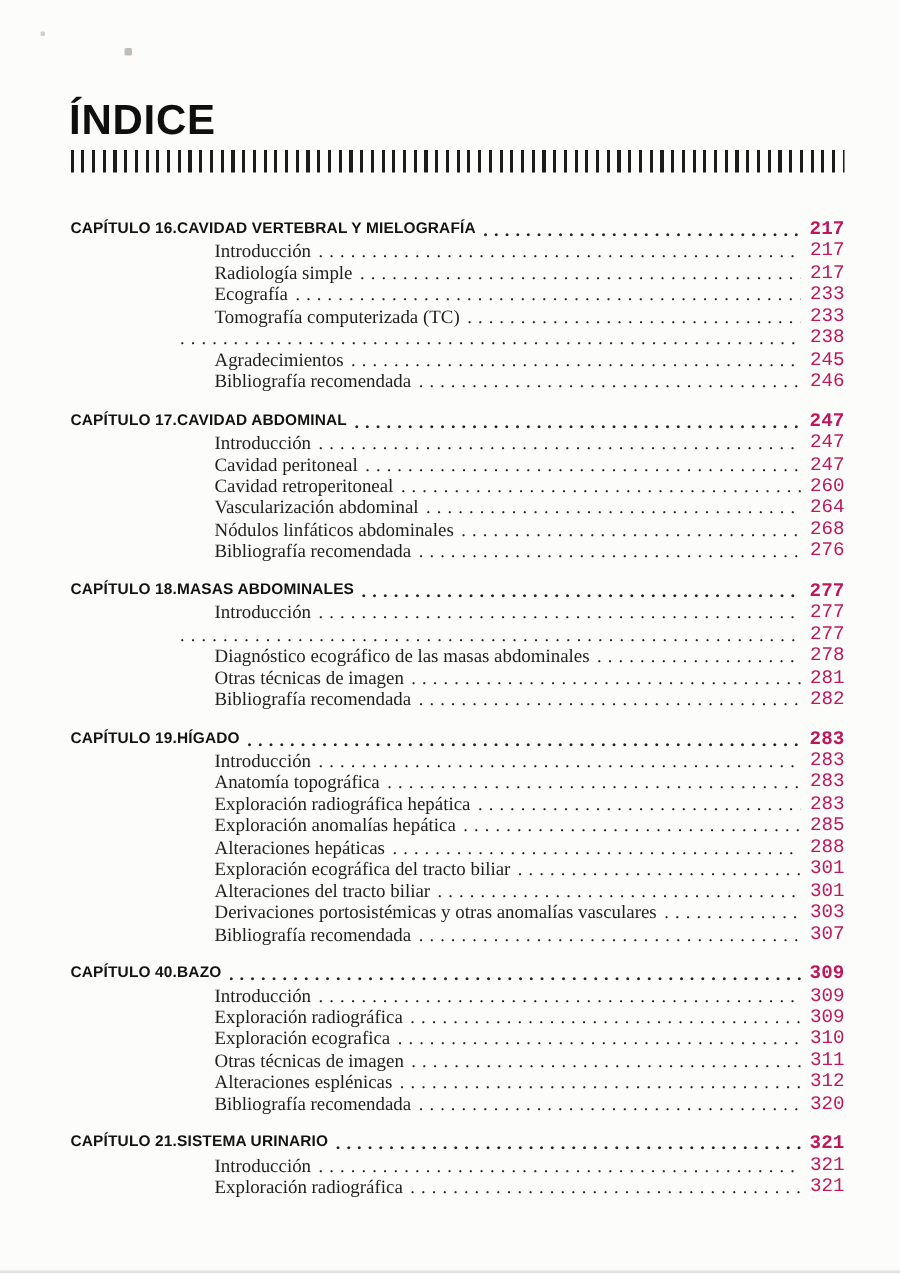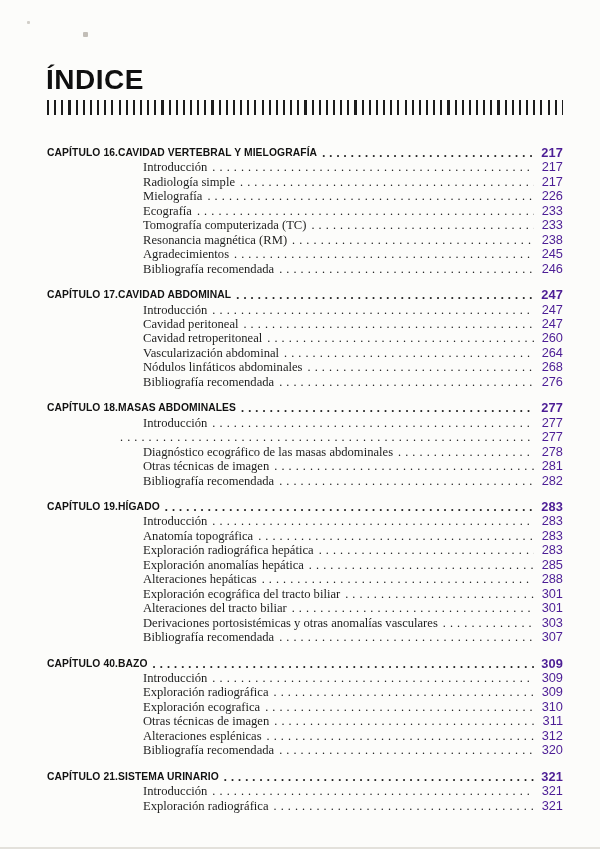--- a/index.html
+++ b/index.html
@@ -67,23 +67,23 @@
     color: #222222;
   }
   .leader::after {
     content: "..........................................................................................................";
     letter-spacing: 4.1px;
   }
   .pagenum {
     flex: 0 0 auto;
     min-width: 26px;
     text-align: right;
-    font-family: Liberation Sans, sans-serif;
+    font-family: Liberation Mono, monospace;
     font-size: 12.8px;
-    color: #4c1d95;
+    color: #be185d;
   }
   .speck-a {
     position: absolute; left: 83px; top: 32px;
     width: 5px; height: 5px;
     background: #c2beb7; border-radius: 1px;
   }
   .speck-b {
     position: absolute; left: 27px; top: 21px;
     width: 3px; height: 3px;
     background: #d2cfc9; border-radius: 1px;
@@ -117,36 +117,30 @@
           <span class="entry-label">Introducción</span>
           <span class="leader"></span>
           <span class="pagenum">217</span>
         </div>
         <div class="row entry-row">
           <span class="entry-label">Radiología simple</span>
           <span class="leader"></span>
           <span class="pagenum">217</span>
         </div>
         <div class="row entry-row">
-          <span class="entry-label">Mielografía</span>
-          <span class="leader"></span>
-          <span class="pagenum">226</span>
-        </div>
-        <div class="row entry-row">
           <span class="entry-label">Ecografía</span>
           <span class="leader"></span>
           <span class="pagenum">233</span>
         </div>
         <div class="row entry-row">
           <span class="entry-label">Tomografía computerizada (TC)</span>
           <span class="leader"></span>
           <span class="pagenum">233</span>
         </div>
         <div class="row entry-row">
-          <span class="entry-label">Resonancia magnética (RM)</span>
           <span class="leader"></span>
           <span class="pagenum">238</span>
         </div>
         <div class="row entry-row">
           <span class="entry-label">Agradecimientos</span>
           <span class="leader"></span>
           <span class="pagenum">245</span>
         </div>
         <div class="row entry-row">
           <span class="entry-label">Bibliografía recomendada</span>

